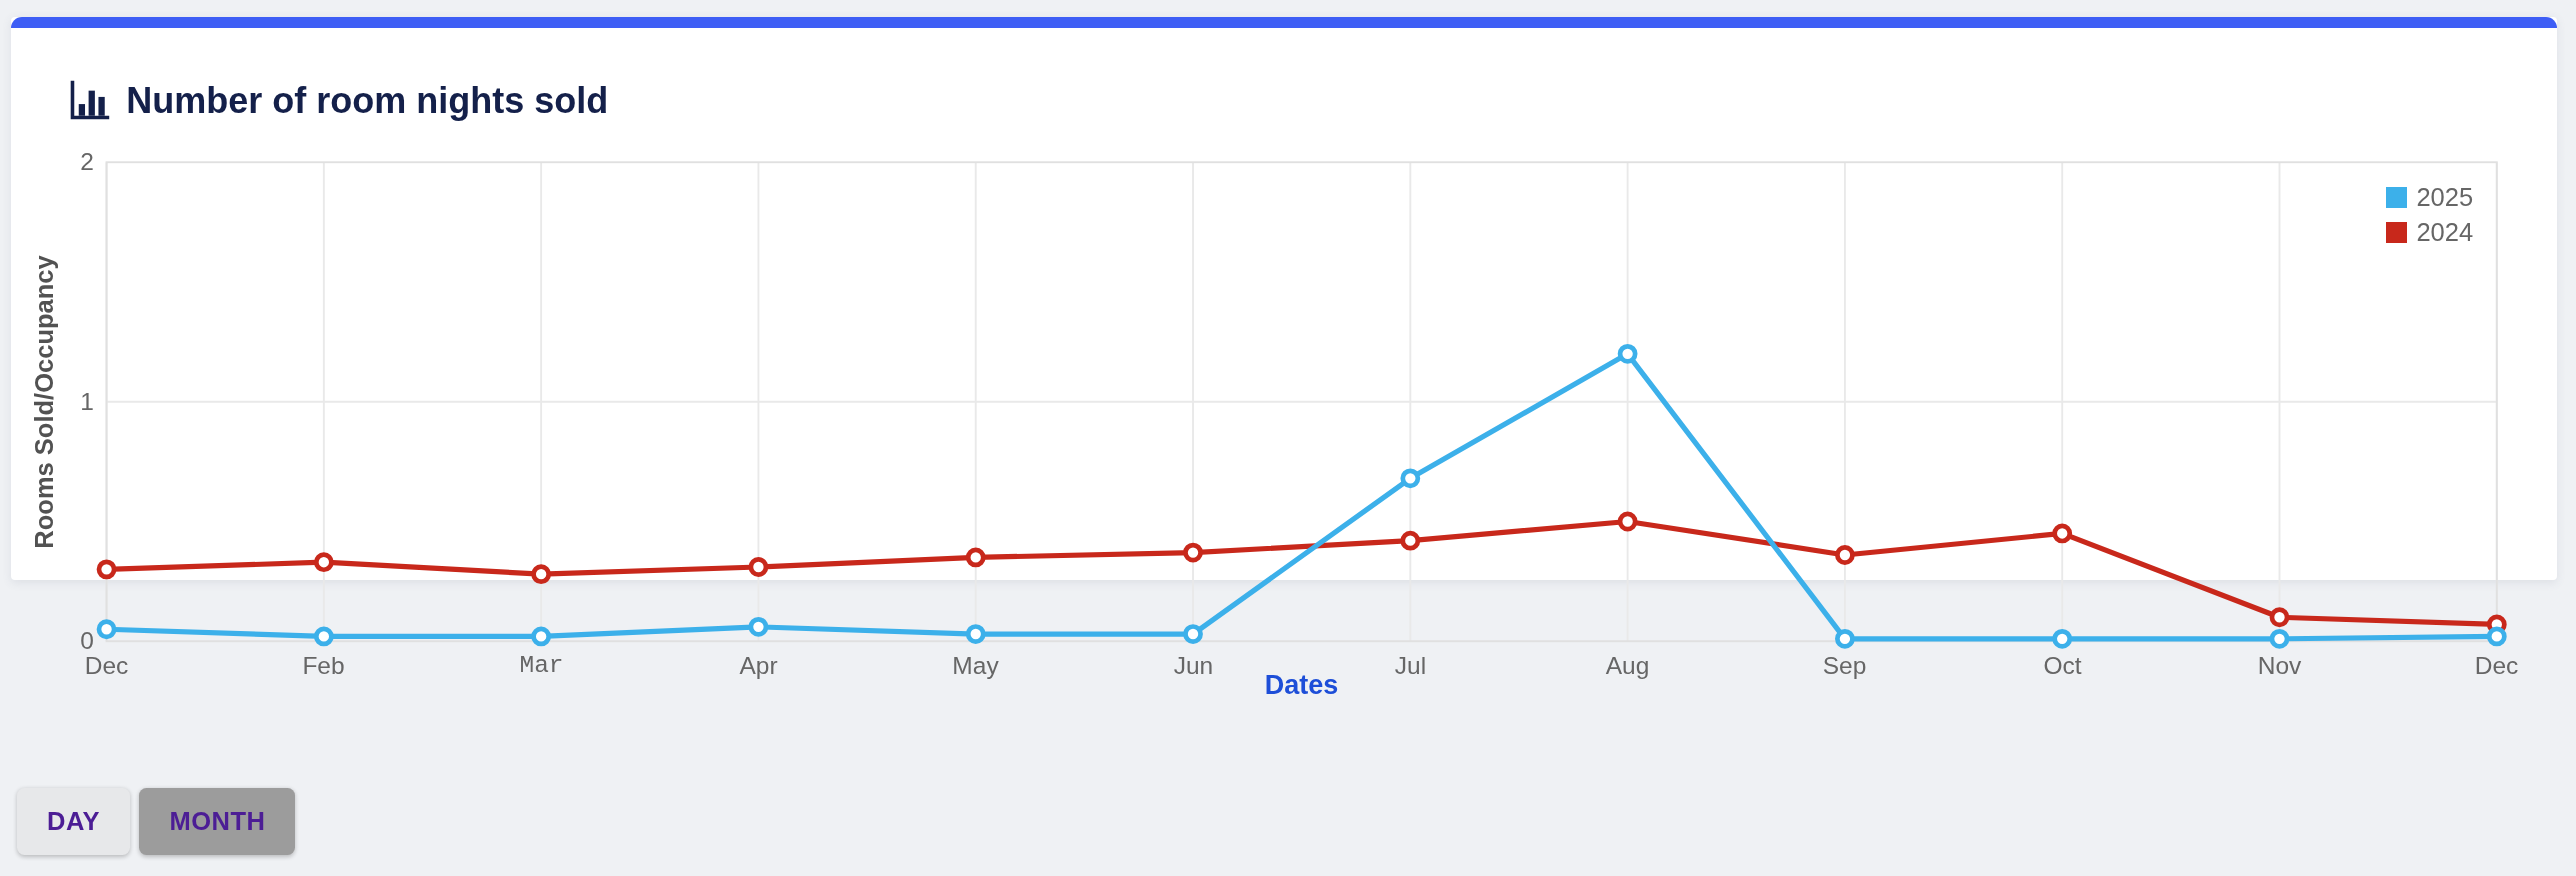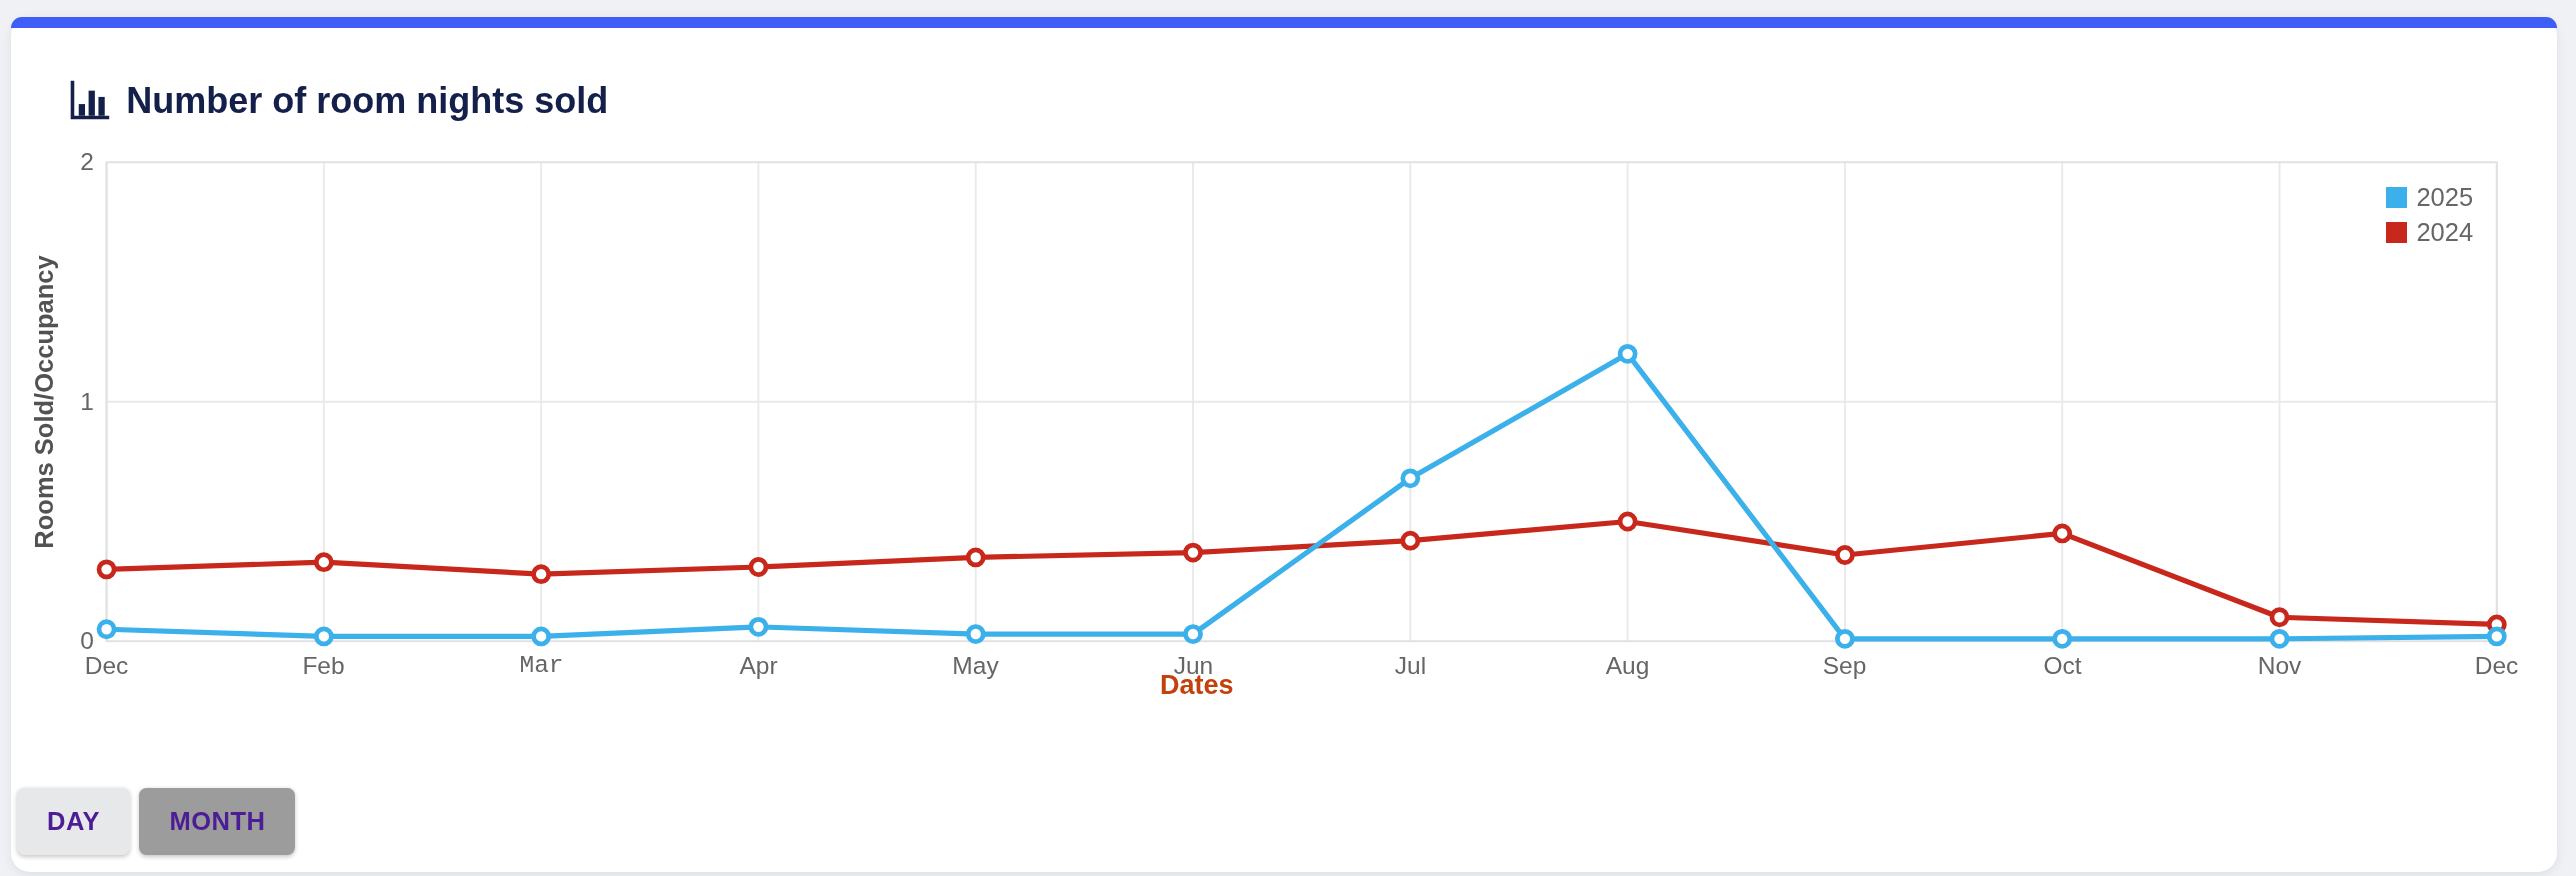--- a/index.html
+++ b/index.html
@@ -6,23 +6,23 @@
   html, body { width: 2576px; height: 877px; }
   body {
     position: relative;
     overflow: hidden;
     background: #eff1f4;
     font-family: "Liberation Sans", "DejaVu Sans", sans-serif;
   }
   .card {
     position: absolute;
     left: 11.3px; top: 17px;
-    width: 2546px; height: 855px;
+    width: 2546px; height: 563px;
     background: #ffffff;
-    border-radius: 19px;
+    border-radius: 4px;
     box-shadow: 0 2.8px 9.4px rgba(70, 80, 110, 0.10);
   }
   .accent-bar {
     position: absolute;
     left: 0; top: 0;
     width: 100%; height: 11.3px;
     background: #3e5ef5;
     border-radius: 15px 15px 0 0;
   }
   .title-row {
@@ -69,24 +69,24 @@
     text-align: center;
     font-size: 25.5px;
     font-weight: 700;
     color: #525252;
     transform: rotate(-90deg);
   }
   .x-axis-title {
     position: absolute;
     left: 1160px; top: 670px;
     width: 283px;
-    text-align: left;
+    text-align: center;
     font-size: 27px;
     font-weight: 700;
-    color: #c2410c;
+    color: #1d4ed8;
   }
   .legend {
     position: absolute;
     left: 2386px; top: 187px;
     pointer-events: auto;
   }
   .legend-row {
     display: flex;
     align-items: center;
     gap: 9.4px;

